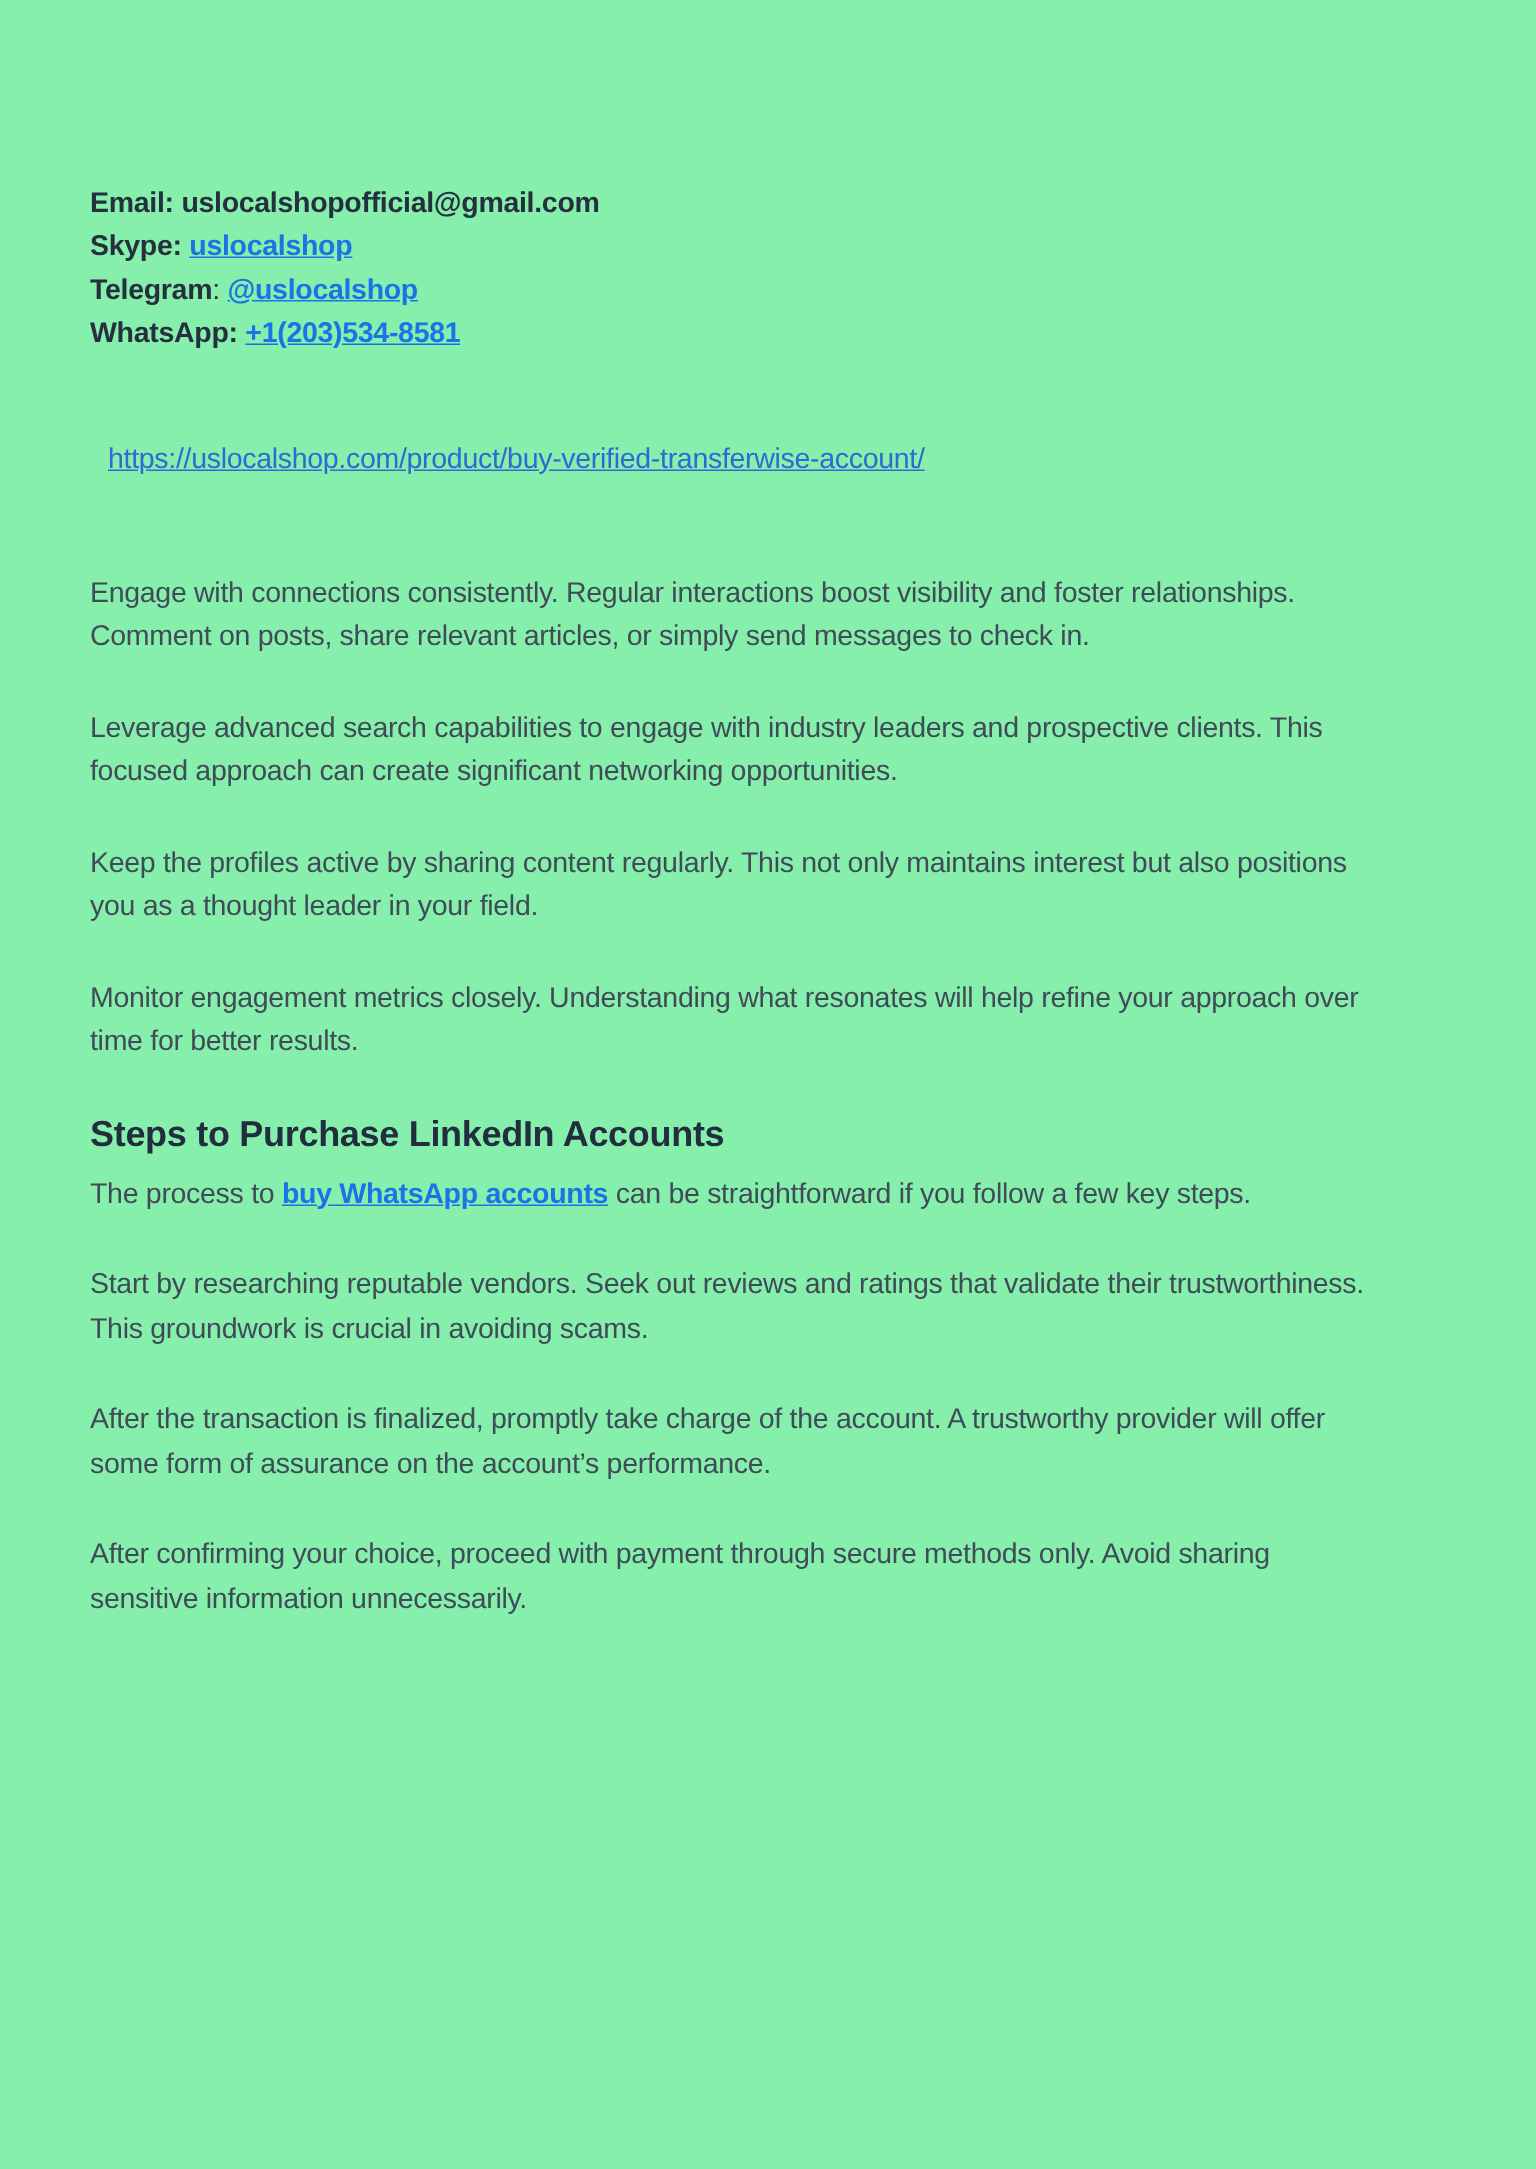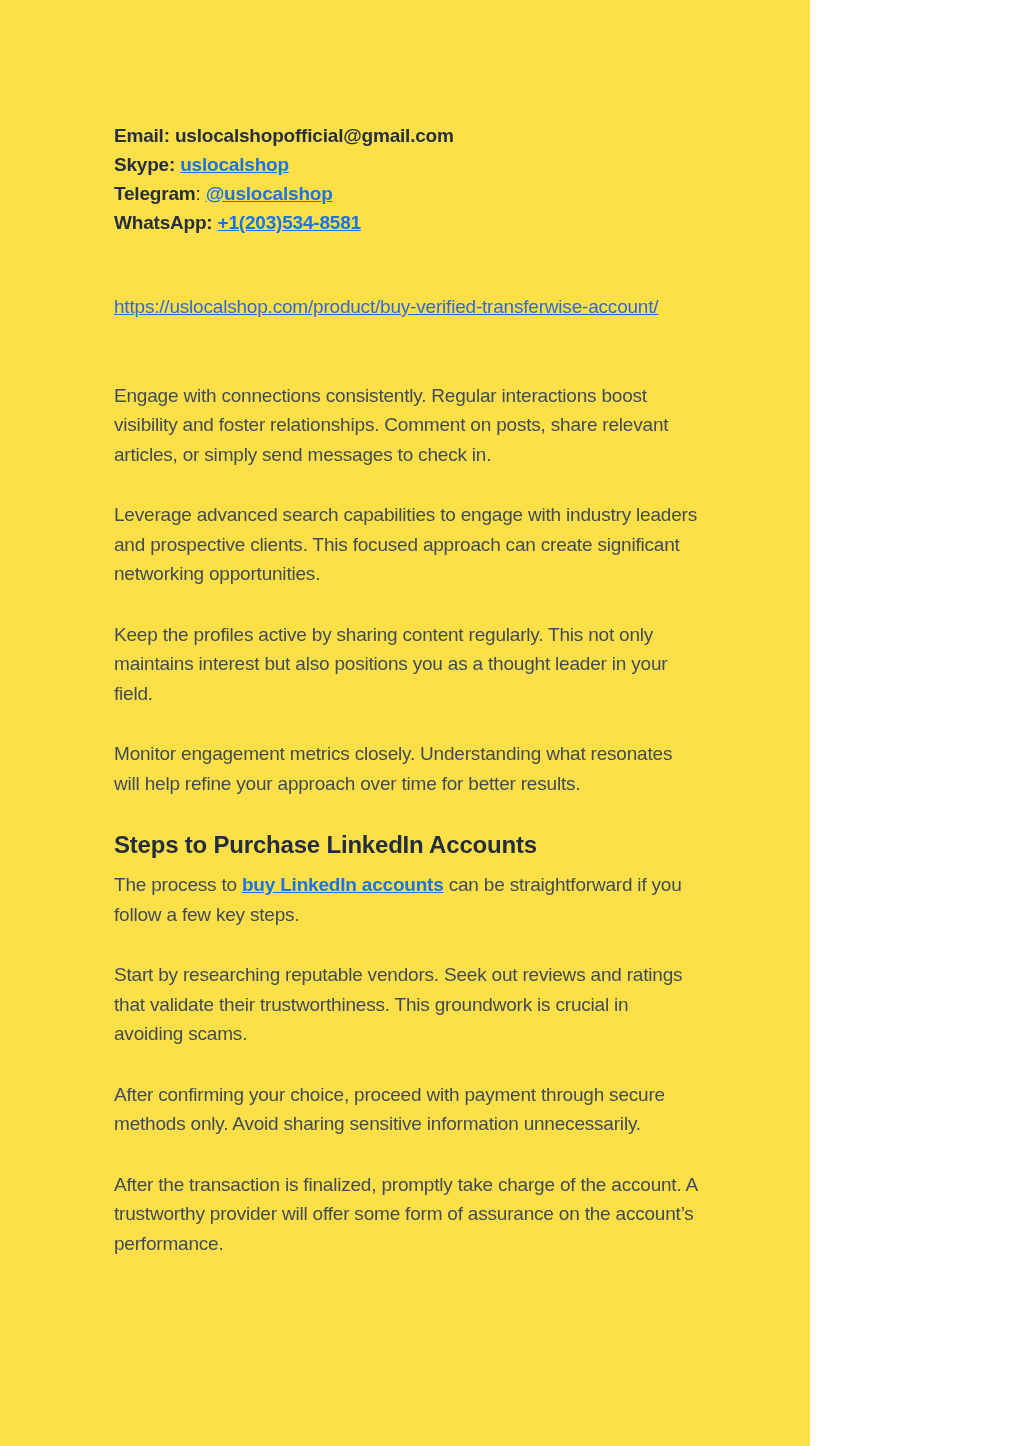--- a/index.html
+++ b/index.html
@@ -1,42 +1,42 @@
 <!DOCTYPE html>
 <html><head>
 <meta charset="utf-8">
 <style>
   * { box-sizing: border-box; }
   html, body { margin: 0; padding: 0; background: #ffffff; }
 
   .page {
     position: relative;
-    width: 810px;
+    width: 1024px;
     height: 1446px;
-    background: #fde047;
-    padding: 121px 110px 0 114px;
+    background: #86efac;
+    padding: 121px 110px 0 60px;
     font-family: "Liberation Sans", sans-serif;
     font-size: 19px;
     line-height: 29.5px;
     letter-spacing: -0.2px;
     color: #404b58;
     overflow: hidden;
   }
 
   
   .contact { margin: 0 0 55px 0; line-height: 29px; }
   .contact p { margin: 0; }
   .c-label { font-weight: bold; color: #252f3e; }
   .c-sep { font-weight: normal; color: #252f3e; }
   .c-value { font-weight: bold; color: #252f3e; }
   a { text-decoration: underline; cursor: pointer; }
   .c-link { font-weight: bold; color: #1a73e8; }
 
   
-  .url-line { margin: 0 0 59px 0; }
+  .url-line { margin: 0 0 59px 12px; }
   .url-link { color: #3168d5; font-weight: normal; }
 
   
   p.body { margin: 0 0 31px 0; }
 
   h2.section-heading {
     font-size: 24px;
     line-height: 31px;
     font-weight: bold;
     color: #222d3d;
@@ -74,19 +74,19 @@
     <a class="url-link">https://uslocalshop.com/product/buy-verified-transferwise-account/</a>
   </p>
 
   <p class="body">Engage with connections consistently. Regular interactions boost visibility and foster relationships. Comment on posts, share relevant articles, or simply send messages to check in.</p>
   <p class="body">Leverage advanced search capabilities to engage with industry leaders and prospective clients. This focused approach can create significant networking opportunities.</p>
   <p class="body">Keep the profiles active by sharing content regularly. This not only maintains interest but also positions you as a thought leader in your field.</p>
   <p class="body">Monitor engagement metrics closely. Understanding what resonates will help refine your approach over time for better results.</p>
 
   <h2 class="section-heading">Steps to Purchase LinkedIn Accounts</h2>
 
-  <p class="body"><span>The process to </span><a class="inline-link">buy LinkedIn accounts</a><span> can be straightforward if you follow a few key steps.</span></p>
+  <p class="body"><span>The process to </span><a class="inline-link">buy WhatsApp accounts</a><span> can be straightforward if you follow a few key steps.</span></p>
 
   <p class="body">Start by researching reputable vendors. Seek out reviews and ratings that validate their trustworthiness. This groundwork is crucial in avoiding scams.</p>
+  <p class="body">After the transaction is finalized, promptly take charge of the account. A trustworthy provider will offer some form of assurance on the account’s performance.</p>
   <p class="body">After confirming your choice, proceed with payment through secure methods only. Avoid sharing sensitive information unnecessarily.</p>
-  <p class="body">After the transaction is finalized, promptly take charge of the account. A trustworthy provider will offer some form of assurance on the account’s performance.</p>
 
 </div>
 
 </body></html>

